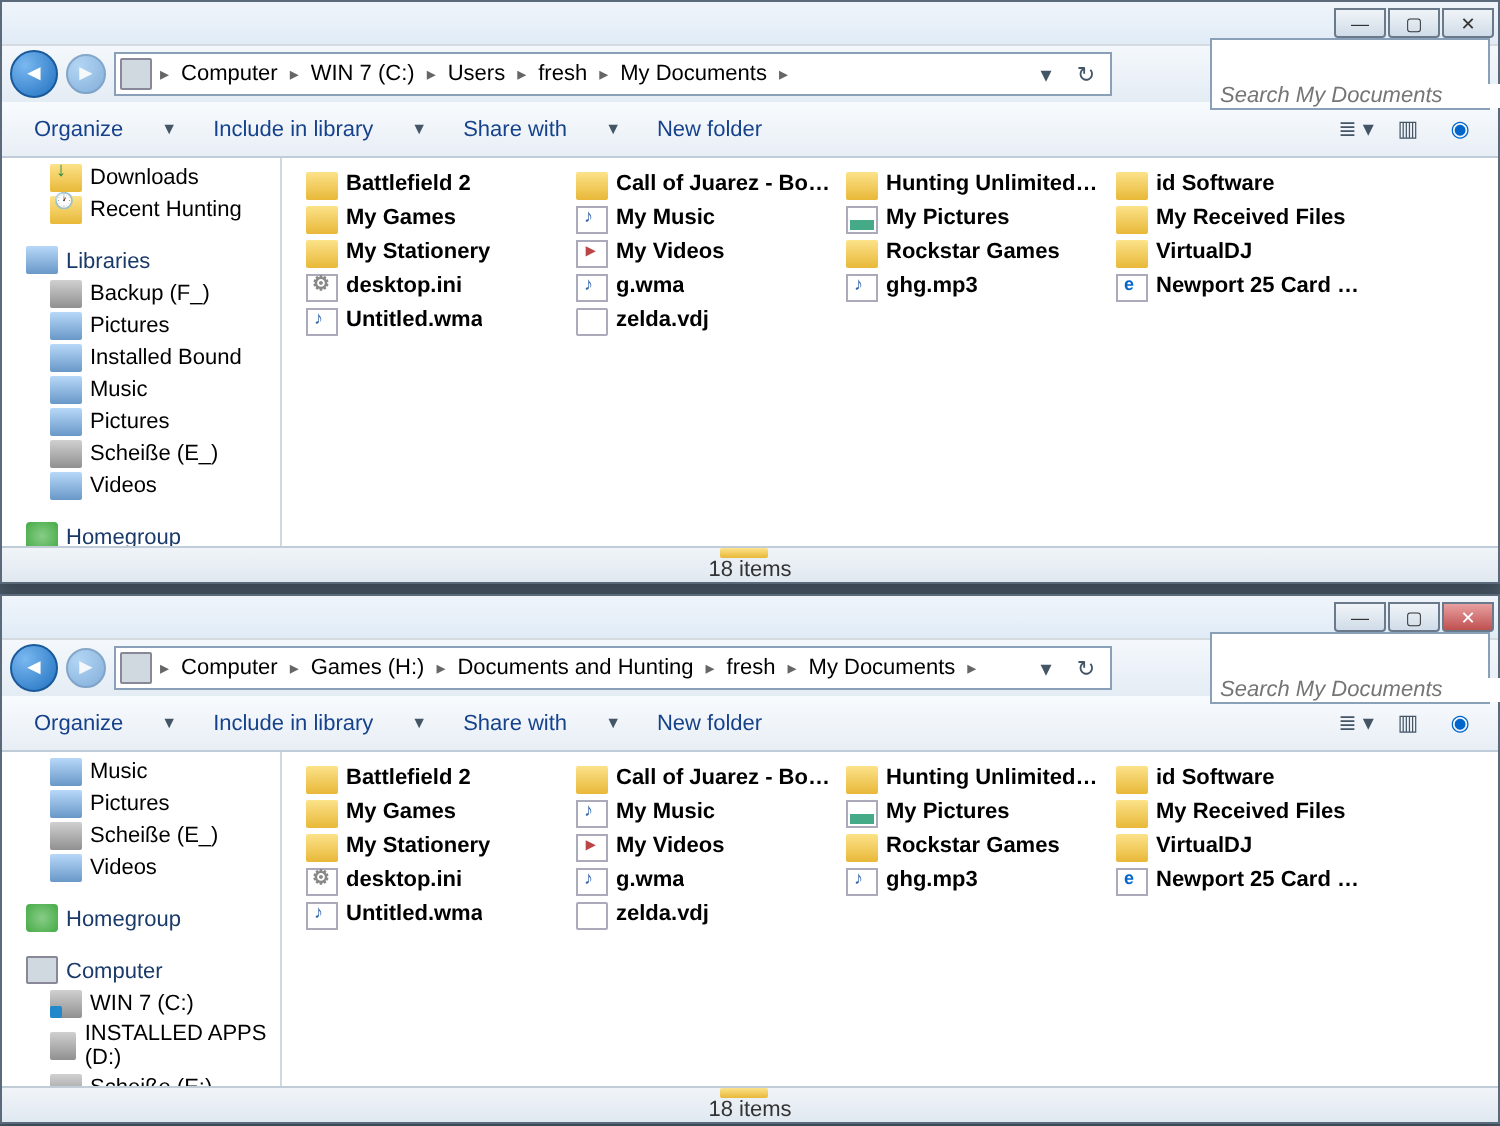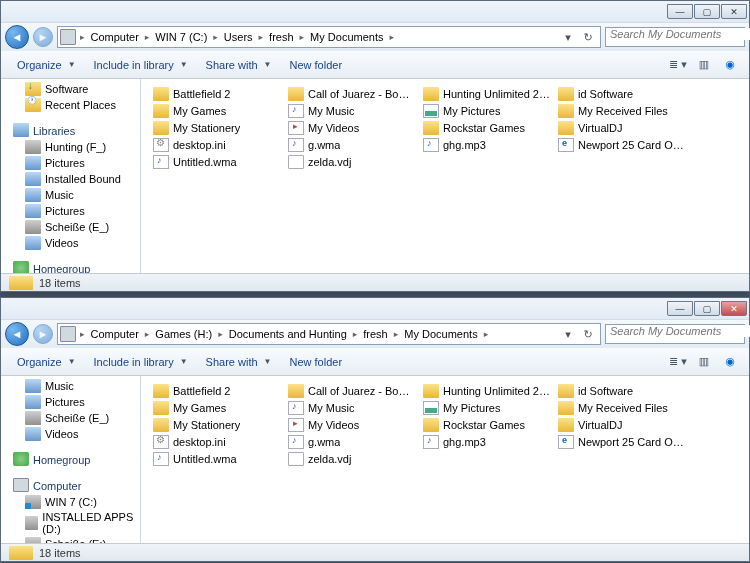--- a/index.html
+++ b/index.html
@@ -48,33 +48,33 @@
 .addr-seg {
   padding: 0 4px; height: 100%; display: flex; align-items: center;
   color: #000; cursor: default;
 }
 .addr-arrow { color: #666; padding: 0 2px; font-size: 9px; }
 .addr-icon { width: 16px; height: 16px; margin-right: 2px; }
 .addr-right { margin-left: auto; display: flex; }
 .addr-right .ab { width: 20px; display: flex; align-items: center; justify-content: center; color: #456; }
 
 .searchbox {
-  width: 140px; height: 20px; background: #fff; border: 1px solid #8aa0b8;
-  display: flex; align-items: flex-start; padding: 0 4px;
+  width: 140px; height: 36px; background: #fff; border: 1px solid #8aa0b8;
+  display: flex; align-items: flex-end; padding: 0 4px; margin-left: 45px;
 }
 .searchbox input { border: none; outline: none; flex: 1; color: #888; font-style: italic; font-size: 11px; }
 
 .toolbar {
   height: 28px; display: flex; align-items: center; padding: 0 8px; gap: 2px;
   background: linear-gradient(#f8fbfe, #e8eef5);
   border-bottom: 1px solid #c0ccd8;
 }
 .tbitem {
   padding: 3px 8px; color: #15428b; border-radius: 2px;
-  display: flex; align-items: center; gap: 6px;
+  display: flex; align-items: center; gap: 19px;
 }
 .tbitem .dd { font-size: 8px; color: #456; }
 .tbright { margin-left: auto; display: flex; gap: 4px; }
 .tbicon { width: 22px; height: 20px; display: flex; align-items: center; justify-content: center; color: #456; }
 
 .body { display: flex; height: calc(100% - 22px - 28px - 28px - 18px); }
 
 .sidebar {
   width: 140px; background: #fff; border-right: 1px solid #d0d8e0;
   overflow-y: auto; padding: 2px 0;
@@ -90,30 +90,31 @@
   color: #000;
 }
 .sitem .sii { width: 16px; height: 14px; margin-right: 4px; }
 
 .content {
   flex: 1; background: #fff; overflow: auto; padding: 6px 8px;
   display: flex; flex-wrap: wrap; align-content: flex-start;
 }
 .fcol { width: 135px; }
 .fitem {
-  display: flex; align-items: center; padding: 1px 4px; height: 17px;
+  display: flex; align-items: flex-start; padding: 1px 4px; height: 17px;
   color: #000;
+  font-weight: bold;
 }
 .fitem .fi { width: 16px; height: 14px; margin-right: 4px; flex-shrink: 0; }
 .fitem span { white-space: nowrap; overflow: hidden; text-overflow: ellipsis; }
 
 .statusbar {
   height: 18px; background: linear-gradient(#f0f4f8, #e0e8f0);
   border-top: 1px solid #c0ccd8;
-  display: flex; align-items: center; padding: 0 8px; color: #333;
+  display: flex; align-items: center; padding: 0 8px; color: #333; flex-direction: column;
 }
 .statusbar .sbi { width: 24px; height: 14px; margin-right: 6px; }
 
 
 .ico-folder { background: linear-gradient(#fce28a, #e8b838); border-radius: 1px; }
 .ico-file { background: #fff; border: 1px solid #aab; border-radius: 1px; }
 .ico-music { background: #fff; border: 1px solid #aab; position: relative; }
 .ico-music::after { content: "♪"; position: absolute; top: -1px; left: 3px; font-size: 9px; color: #36a; }
 .ico-vid { background: #fff; border: 1px solid #aab; position: relative; }
 .ico-vid::after { content: "▸"; position: absolute; top: -1px; left: 4px; font-size: 9px; color: #b44; }
@@ -191,35 +192,35 @@
       <div class="tbicon">≣ ▾</div>
       <div class="tbicon">▥</div>
       <div class="tbicon" style="color:#06c">◉</div>
     </div>
   </div>
   <div class="body">
     <div class="sidebar" id="sb0">
         <div class="sgroup">
           <div class="sitem">
             <div class="sii ico-dl"></div>
-            <span>Software</span>
+            <span>Downloads</span>
           </div>
           <div class="sitem">
             <div class="sii ico-rp"></div>
-            <span>Recent Places</span>
+            <span>Recent Hunting</span>
           </div>
         </div>
         <div class="sgroup">
           <div class="sgroup-h">
             <div class="sgi ico-lib"></div>
             <span>Libraries</span>
           </div>
           <div class="sitem">
             <div class="sii ico-hd"></div>
-            <span>Hunting (F_)</span>
+            <span>Backup (F_)</span>
           </div>
           <div class="sitem">
             <div class="sii ico-lib"></div>
             <span>Pictures</span>
           </div>
           <div class="sitem">
             <div class="sii ico-lib"></div>
             <span>Installed Bound</span>
           </div>
           <div class="sitem">

